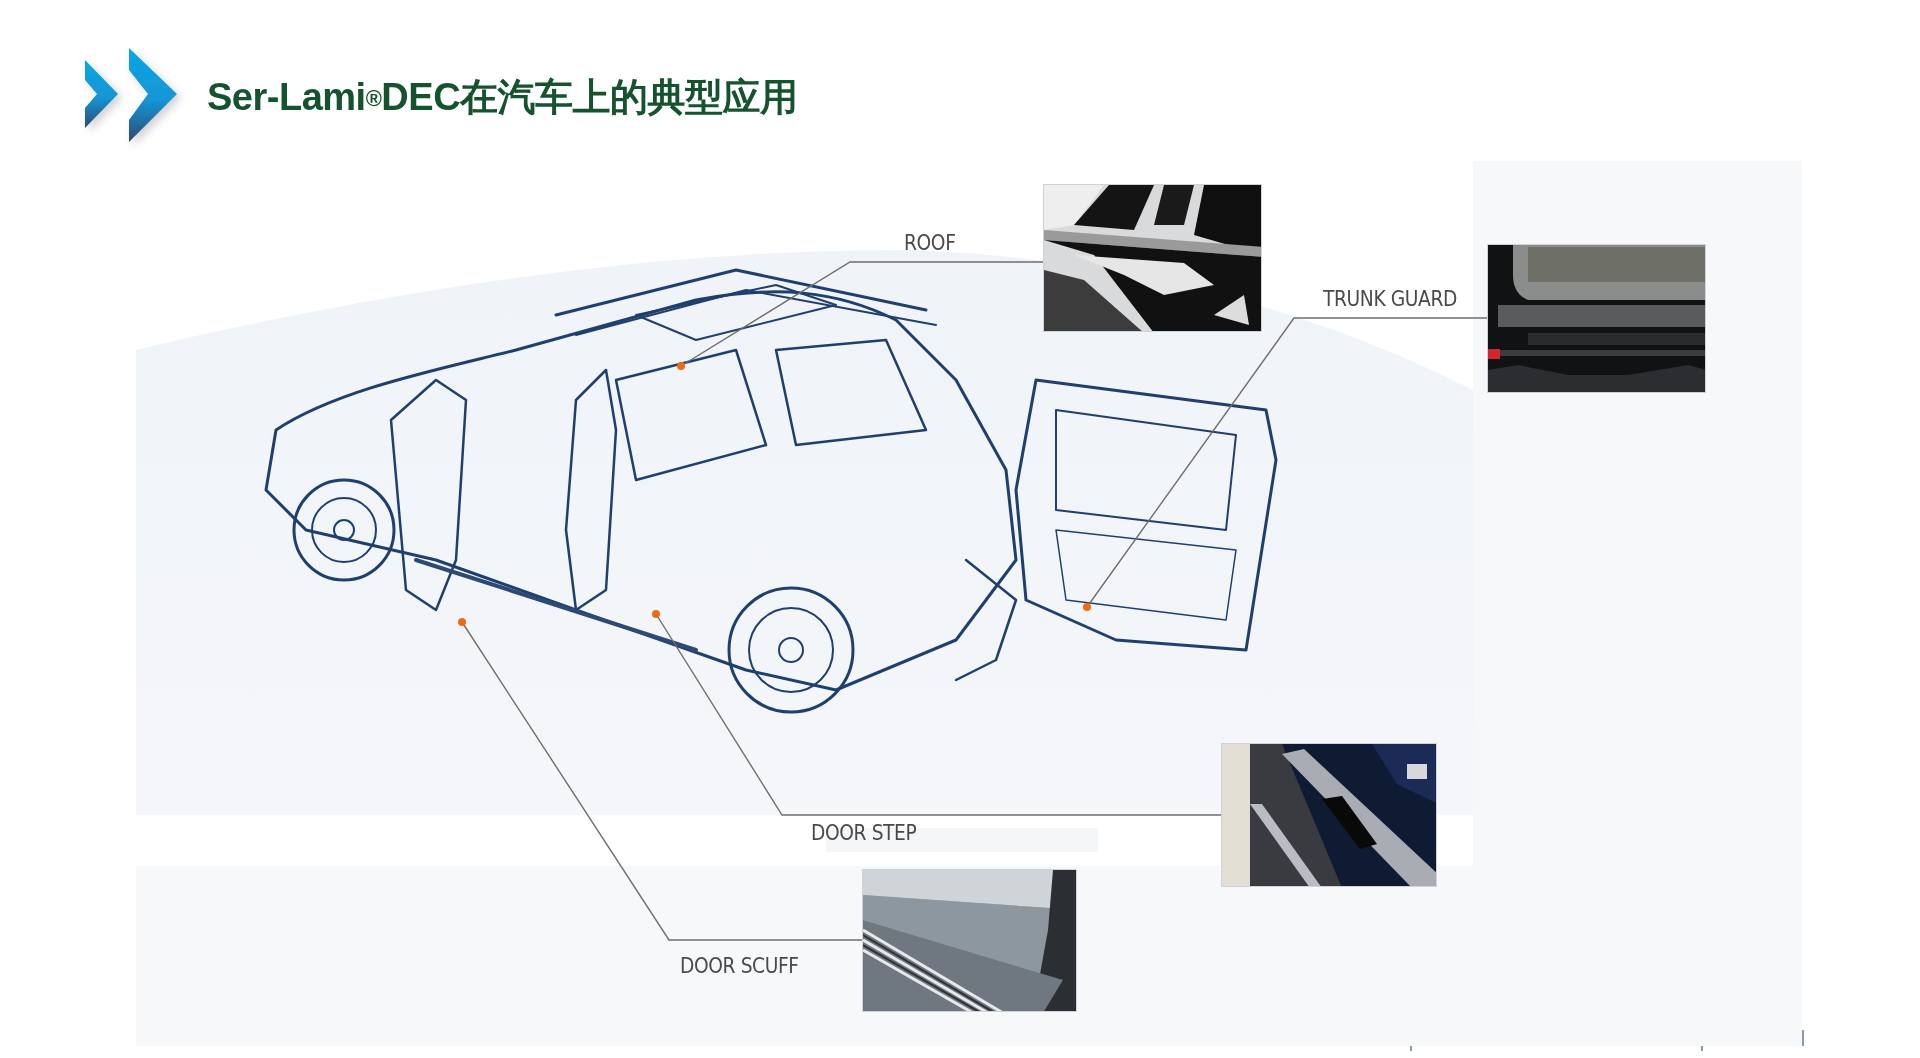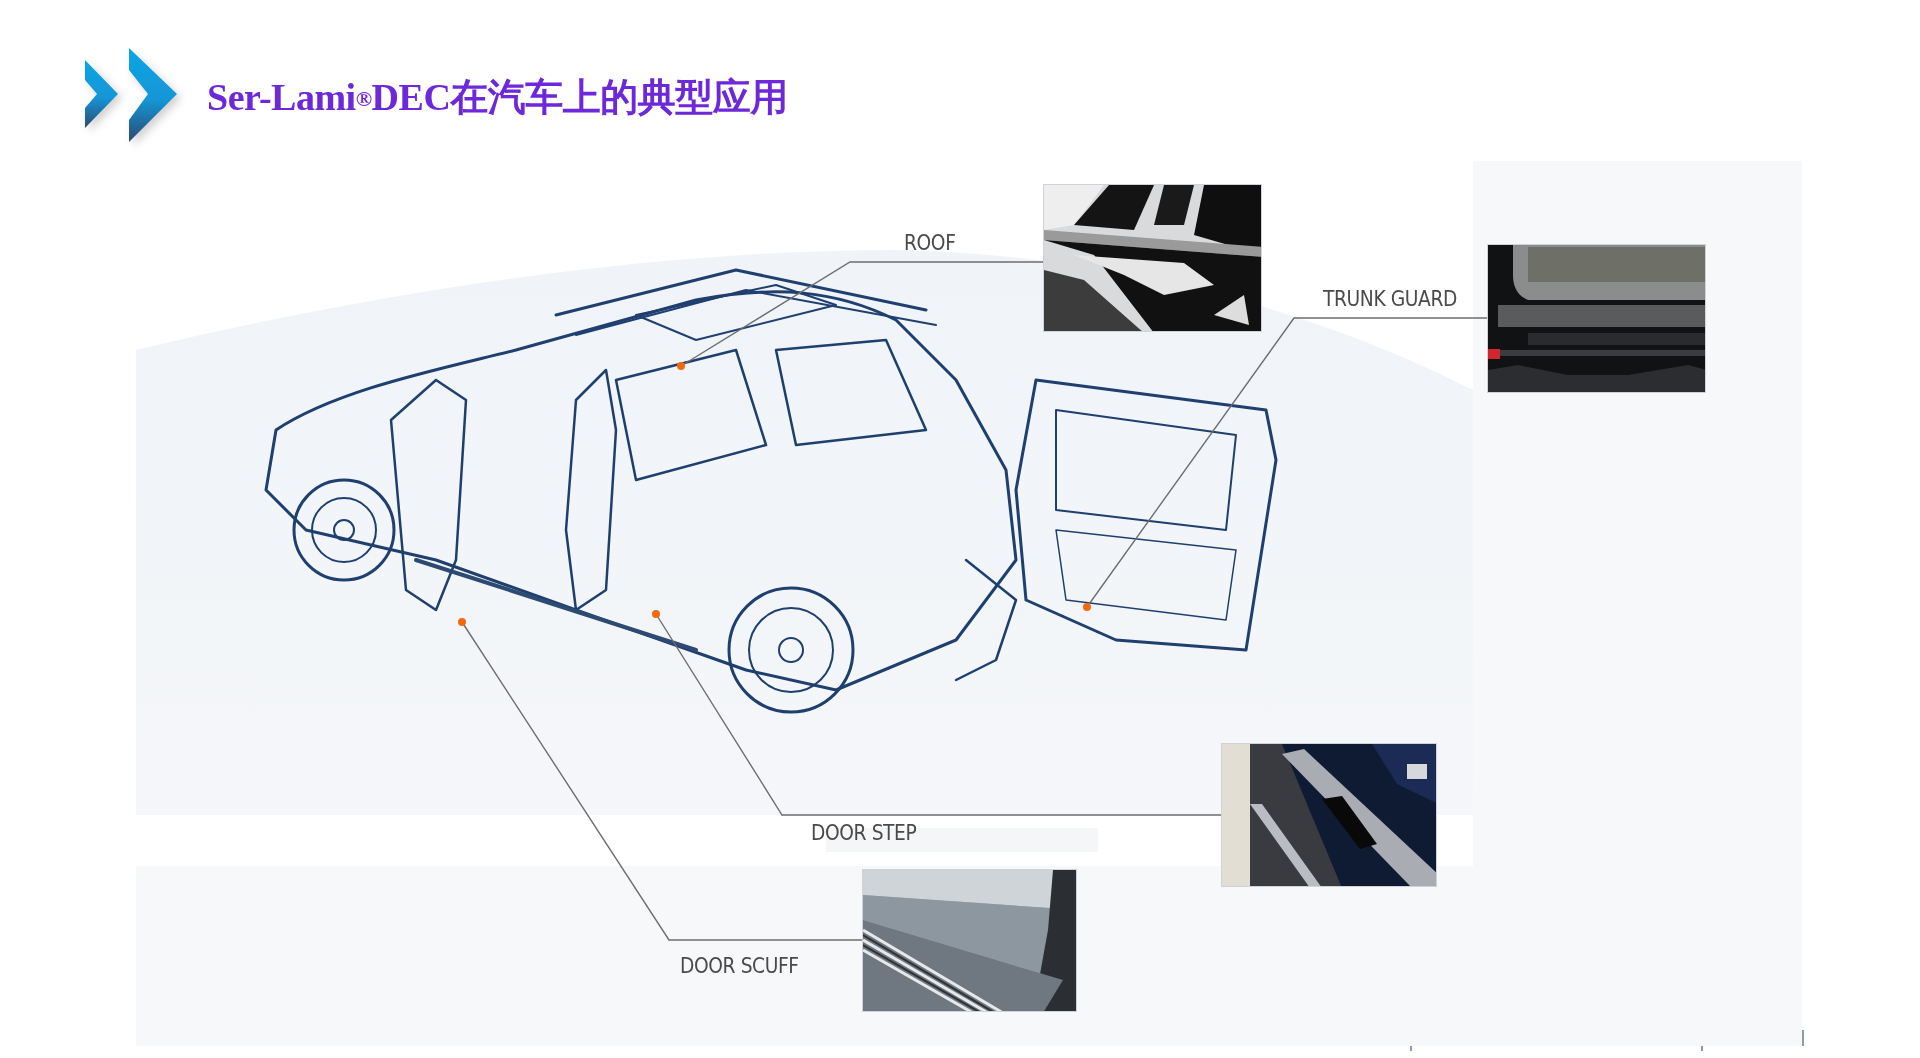--- a/index.html
+++ b/index.html
@@ -5,22 +5,22 @@
   html, body { margin:0; padding:0; }
   body {
     width:1920px; height:1058px; position:relative; overflow:hidden;
     background:#ffffff;
     font-family:"Liberation Sans", "DejaVu Sans", sans-serif;
   }
   .abs { position:absolute; }
   
   #chevrons { left:80px; top:42px; width:110px; height:110px; }
   #page-title {
-    left:207px; top:74px; font-size:38px; font-weight:bold; color:#6d28d9;
-    letter-spacing:-0.5px; white-space:nowrap; line-height:46px;font-family:Liberation Serif, serif;
+    left:207px; top:74px; font-size:38px; font-weight:bold; color:#14532d;
+    letter-spacing:-0.5px; white-space:nowrap; line-height:46px;
   }
   #page-title sup { font-size:22px; vertical-align:top; position:relative; top:2px; font-weight:bold; }
   
   #right-panel { left:1473px; top:161px; width:329px; height:885px; background:#f7f8fa; }
   #bottom-band { left:136px; top:866px; width:1337px; height:180px; background:#f7f8fa; }
   #sketch-area { left:136px; top:230px; width:1337px; height:636px; }
   
   .callout-label {
     position:absolute; font-family:"DejaVu Sans", sans-serif; font-weight:normal;
     font-size:22px; color:#4a4a4a; letter-spacing:-0.5px; white-space:nowrap;

